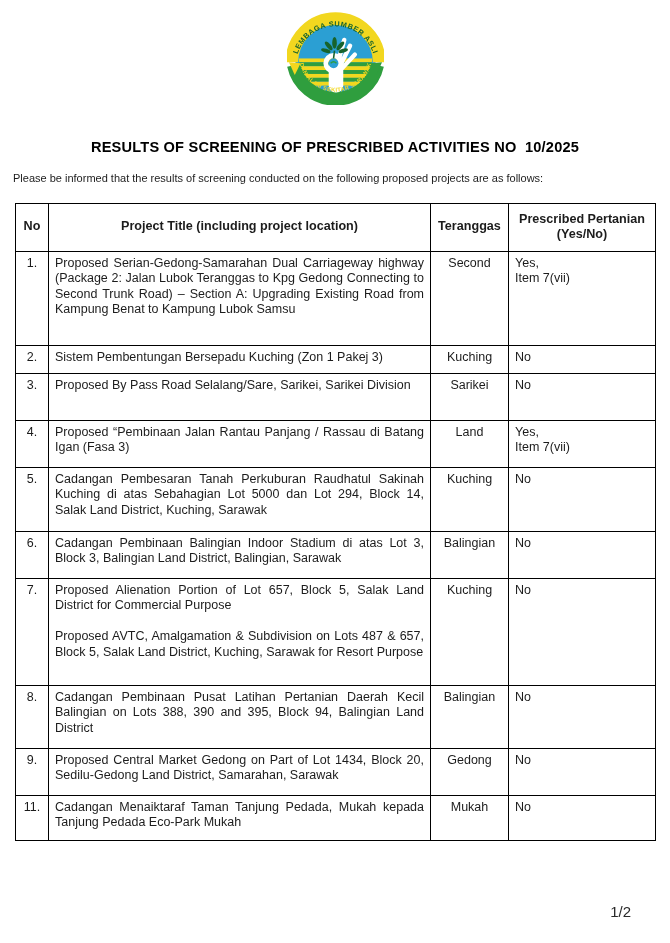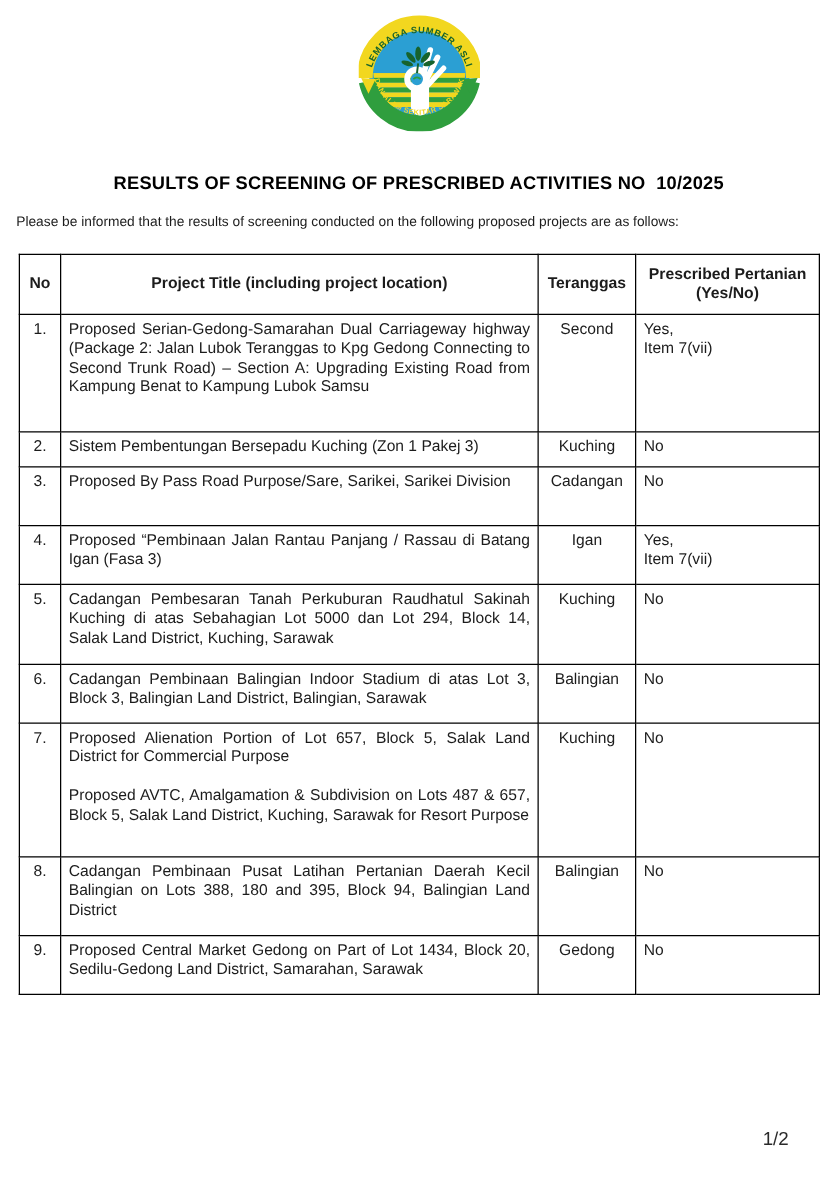--- a/index.html
+++ b/index.html
@@ -146,28 +146,28 @@
 Item 7(vii)</td>
     </tr>
     <tr style="height:28px">
       <td class="cell-no">2.</td>
       <td class="cell-title">Sistem Pembentungan Bersepadu Kuching (Zon 1 Pakej 3)</td>
       <td class="cell-loc">Kuching</td>
       <td class="cell-pa">No</td>
     </tr>
     <tr style="height:47px">
       <td class="cell-no">3.</td>
-      <td class="cell-title">Proposed By Pass Road Purpose/Sare, Sarikei, Sarikei Division</td>
-      <td class="cell-loc">Cadangan</td>
+      <td class="cell-title">Proposed By Pass Road Selalang/Sare, Sarikei, Sarikei Division</td>
+      <td class="cell-loc">Sarikei</td>
       <td class="cell-pa">No</td>
     </tr>
     <tr style="height:47px">
       <td class="cell-no">4.</td>
       <td class="cell-title">Proposed “Pembinaan Jalan Rantau Panjang / Rassau di Batang Igan (Fasa 3)</td>
-      <td class="cell-loc">Igan</td>
+      <td class="cell-loc">Land</td>
       <td class="cell-pa">Yes,
 Item 7(vii)</td>
     </tr>
     <tr style="height:64px">
       <td class="cell-no">5.</td>
       <td class="cell-title">Cadangan Pembesaran Tanah Perkuburan Raudhatul Sakinah Kuching di atas Sebahagian Lot 5000 dan Lot 294, Block 14, Salak Land District, Kuching, Sarawak</td>
       <td class="cell-loc">Kuching</td>
       <td class="cell-pa">No</td>
     </tr>
     <tr style="height:47px">
@@ -179,26 +179,32 @@
     <tr style="height:107px">
       <td class="cell-no">7.</td>
       <td class="cell-title">Proposed Alienation Portion of Lot 657, Block 5, Salak Land District for Commercial Purpose
 
 Proposed AVTC, Amalgamation &amp; Subdivision on Lots 487 &amp; 657, Block 5, Salak Land District, Kuching, Sarawak for Resort Purpose</td>
       <td class="cell-loc">Kuching</td>
       <td class="cell-pa">No</td>
     </tr>
     <tr style="height:63px">
       <td class="cell-no">8.</td>
-      <td class="cell-title">Cadangan Pembinaan Pusat Latihan Pertanian Daerah Kecil Balingian on Lots 388, 180 and 395, Block 94, Balingian Land District</td>
+      <td class="cell-title">Cadangan Pembinaan Pusat Latihan Pertanian Daerah Kecil Balingian on Lots 388, 390 and 395, Block 94, Balingian Land District</td>
       <td class="cell-loc">Balingian</td>
       <td class="cell-pa">No</td>
     </tr>
     <tr style="height:47px">
       <td class="cell-no">9.</td>
       <td class="cell-title">Proposed Central Market Gedong on Part of Lot 1434, Block 20, Sedilu-Gedong Land District, Samarahan, Sarawak</td>
       <td class="cell-loc">Gedong</td>
       <td class="cell-pa">No</td>
     </tr>
+    <tr style="height:45px">
+      <td class="cell-no">11.</td>
+      <td class="cell-title">Cadangan Menaiktaraf Taman Tanjung Pedada, Mukah kepada Tanjung Pedada Eco-Park Mukah</td>
+      <td class="cell-loc">Mukah</td>
+      <td class="cell-pa">No</td>
+    </tr>
   </tbody>
 </table>
 
 <div class="page-num">1/2</div>
 
 </body></html>

